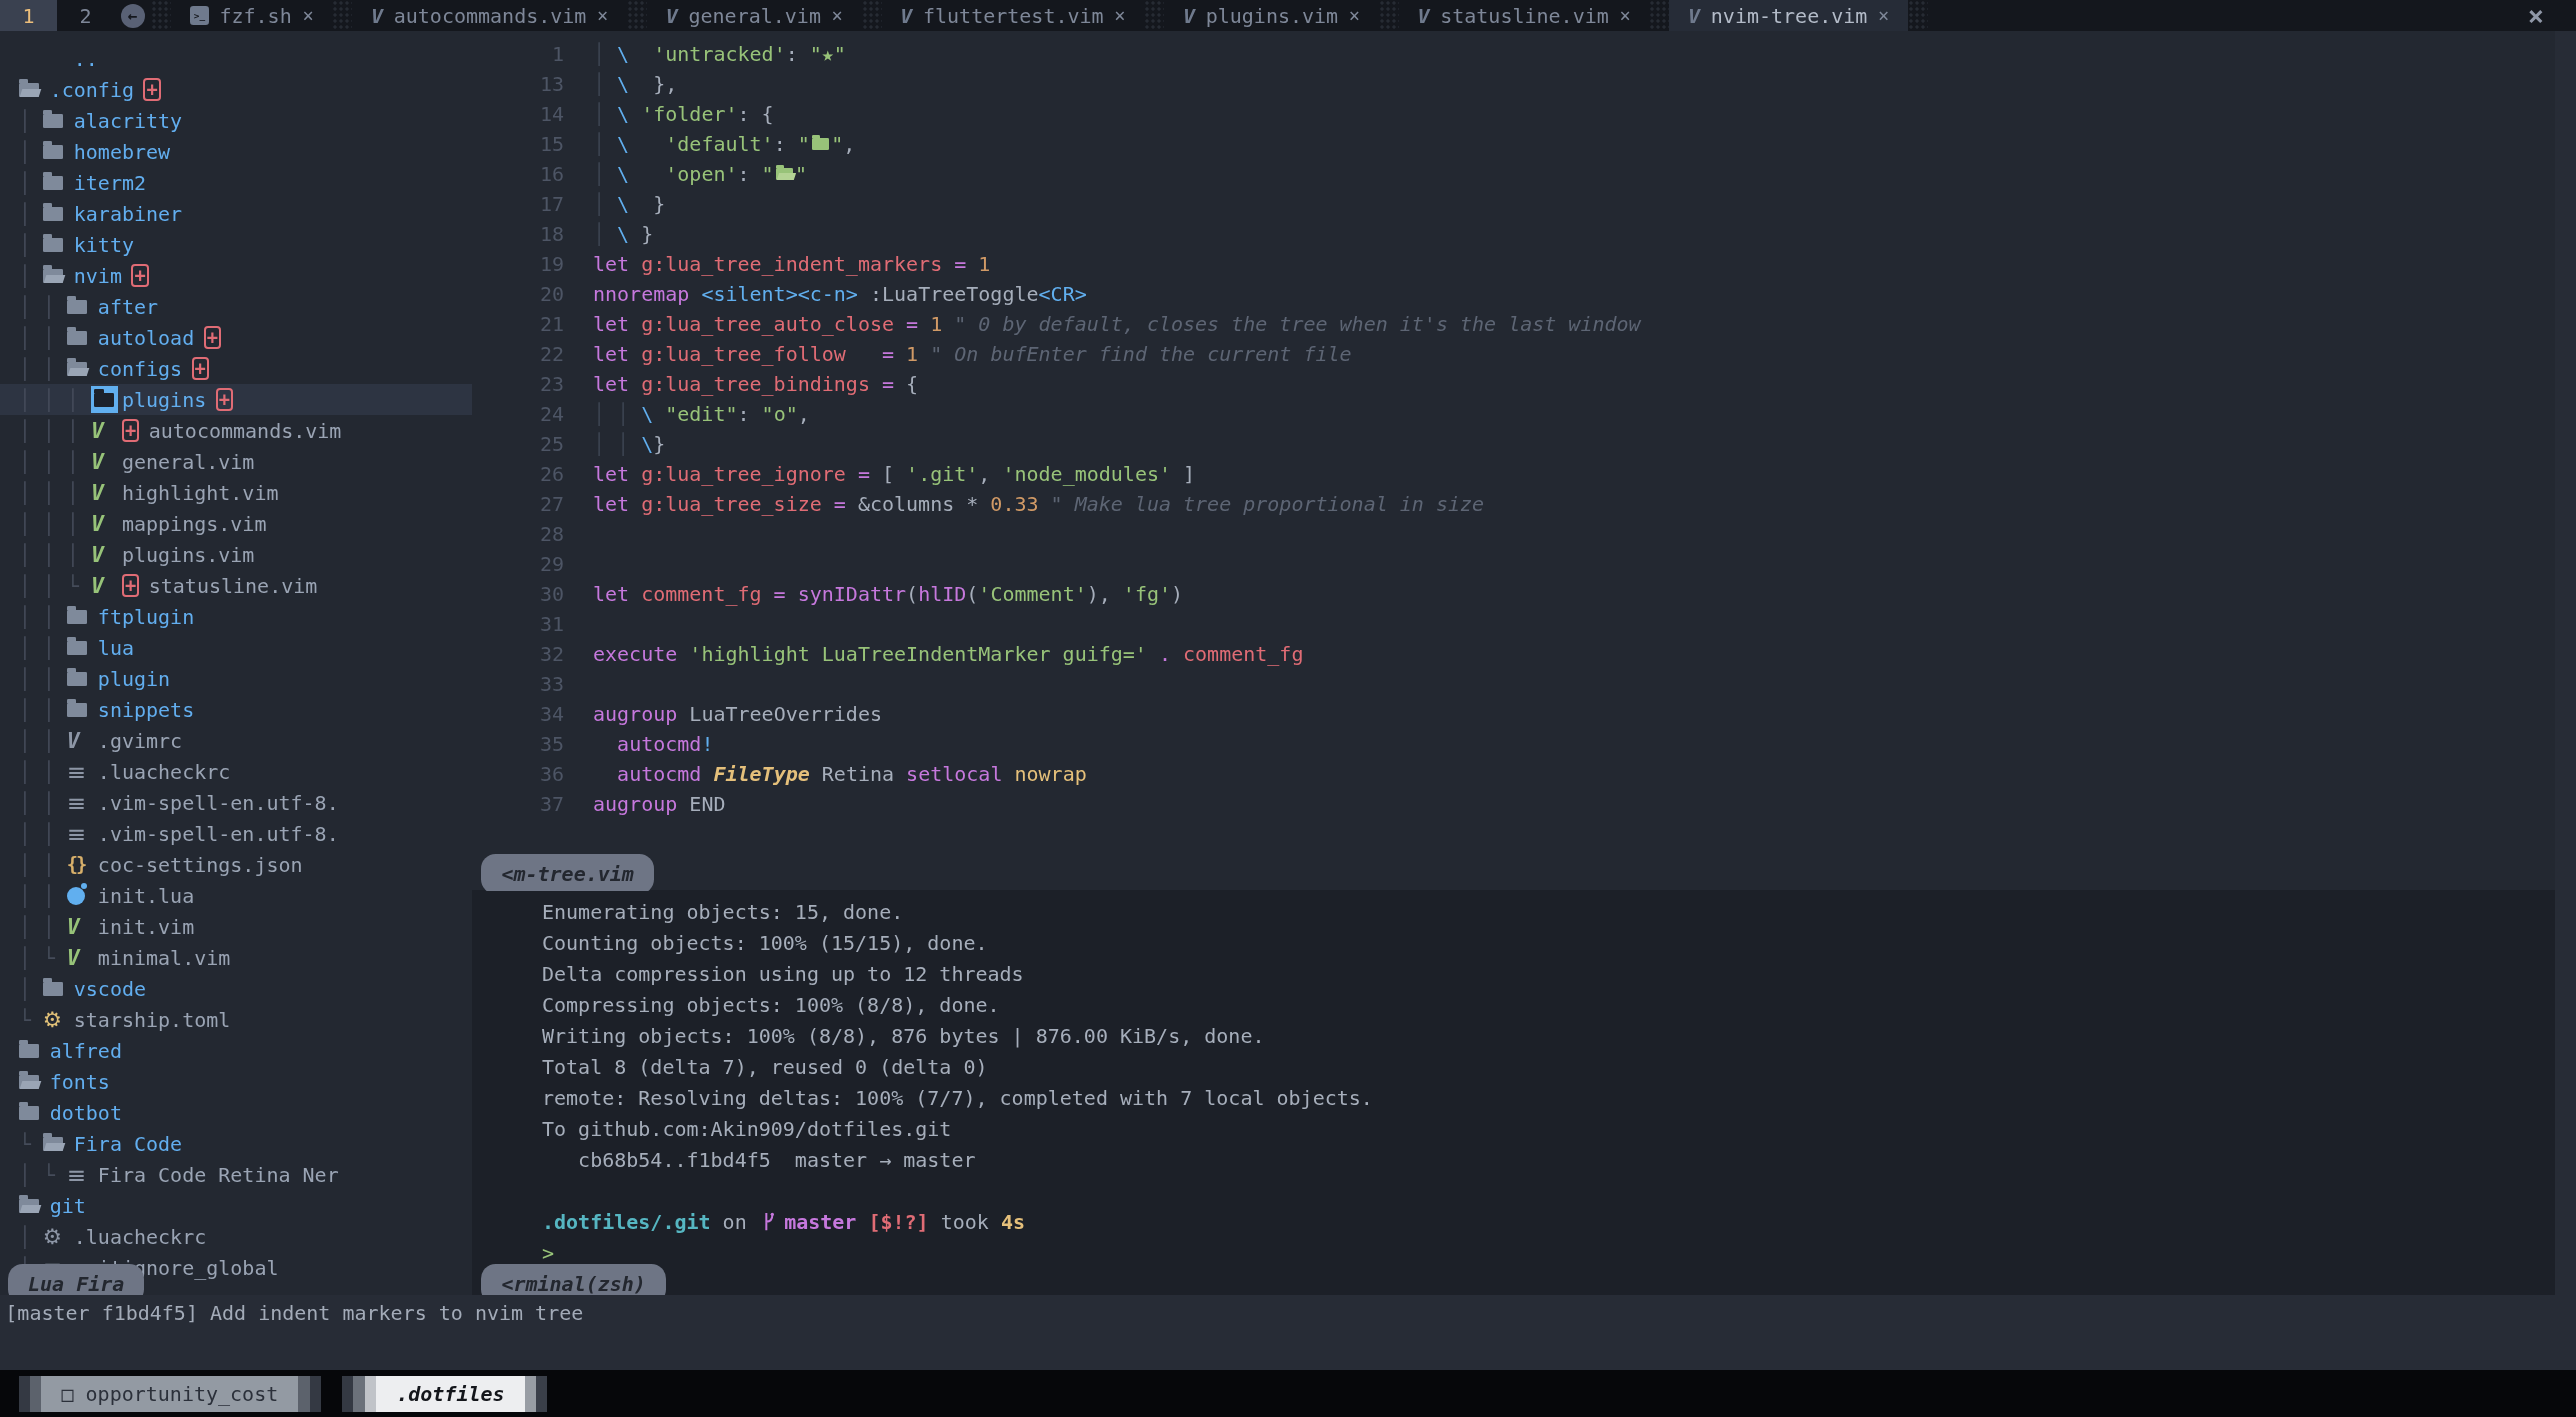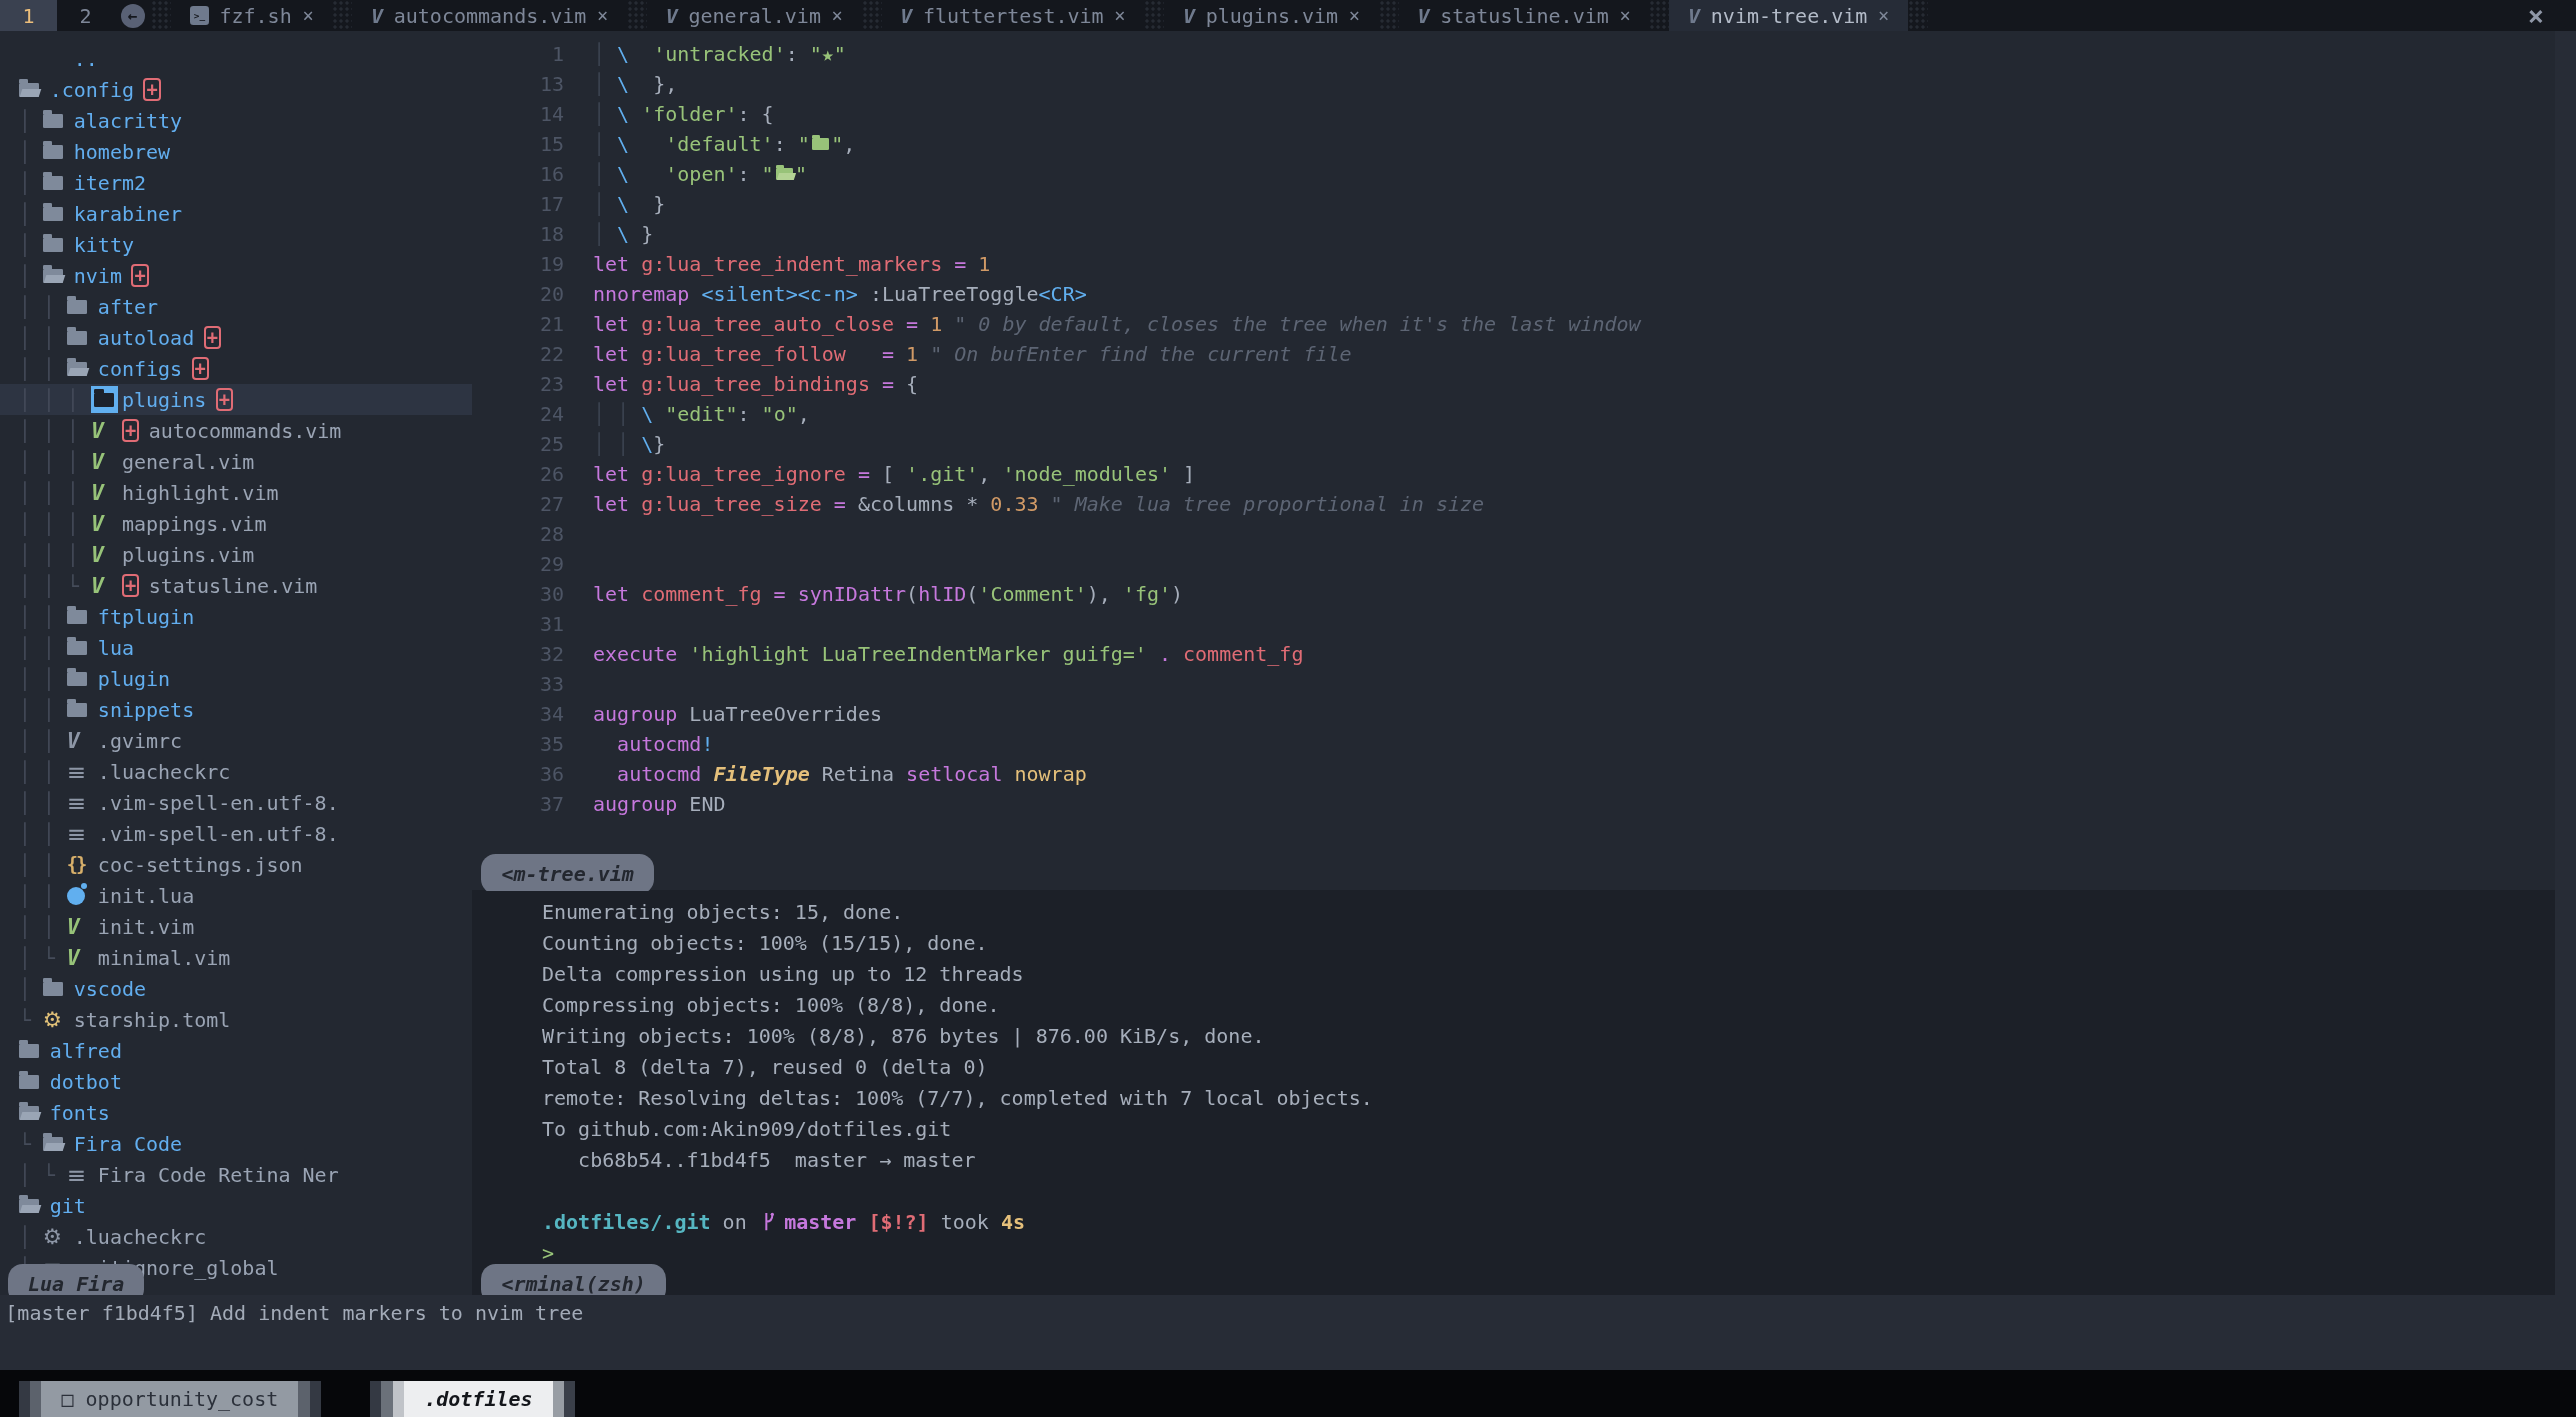--- a/index.html
+++ b/index.html
@@ -90,21 +90,21 @@
   
   .pill{position:absolute;font-size:20px;font-style:italic;font-weight:bold;color:#23272f;
         background:#6e7585;padding:8px 20px;border-radius:14.7px;z-index:5;white-space:pre;}
   .tree-pill{left:8px;bottom:-9.4px;}
   .editor-pill{left:9.4px;bottom:-2.7px;}
   .term-pill{left:9.4px;bottom:-9.4px;}
 
   
   .msgline{position:absolute;left:5.3px;top:1301px;font-size:20px;color:#a3abb8;white-space:pre;}
   .tmuxbar{position:absolute;left:0;right:0;bottom:0;height:47px;background:#06070a;
-           display:flex;align-items:flex-end;padding-left:18.7px;gap:49px;}
+           display:flex;align-items:center;padding-left:18.7px;gap:21px;}
   .twin{display:flex;align-items:stretch;height:36px;font-size:20px;}
   .twin .sg{width:11.4px;flex:none;}
   .twin .tlabel{display:flex;align-items:center;padding:0 20px;white-space:pre;}
   .twin.boldital .tlabel{font-weight:bold;font-style:italic;}
 </style>
 </head>
 <body>
 
 <div class="app">
 
@@ -187,22 +187,22 @@
         <div class="trow"><span class="tprefix">│ │ </span><span class="ticon"><span class="txticon">≡</span></span><span class="lbl-file">.luacheckrc</span></div>
         <div class="trow"><span class="tprefix">│ │ </span><span class="ticon"><span class="txticon">≡</span></span><span class="lbl-file">.vim-spell-en.utf-8.</span></div>
         <div class="trow"><span class="tprefix">│ │ </span><span class="ticon"><span class="txticon">≡</span></span><span class="lbl-file">.vim-spell-en.utf-8.</span></div>
         <div class="trow"><span class="tprefix">│ │ </span><span class="ticon"><span class="bracesicon">{}</span></span><span class="lbl-file">coc-settings.json</span></div>
         <div class="trow"><span class="tprefix">│ │ </span><span class="ticon"><span class="luaicon"></span></span><span class="lbl-file">init.lua</span></div>
         <div class="trow"><span class="tprefix">│ │ </span><span class="ticon"><span class="vimtree">V</span></span><span class="lbl-file">init.vim</span></div>
         <div class="trow"><span class="tprefix">│ └ </span><span class="ticon"><span class="vimtree">V</span></span><span class="lbl-file">minimal.vim</span></div>
         <div class="trow"><span class="tprefix">│ </span><span class="ticon"><span class="fold"></span></span><span class="lbl-folder">vscode</span></div>
         <div class="trow"><span class="tprefix">└ </span><span class="ticon"><span class="gearicon yellow">⚙</span></span><span class="lbl-file">starship.toml</span></div>
         <div class="trow"><span class="tprefix"></span><span class="ticon"><span class="fold"></span></span><span class="lbl-folder">alfred</span></div>
+        <div class="trow"><span class="tprefix"></span><span class="ticon"><span class="fold open"></span></span><span class="lbl-folder">fonts</span></div>
         <div class="trow"><span class="tprefix"></span><span class="ticon"><span class="fold"></span></span><span class="lbl-folder">dotbot</span></div>
-        <div class="trow"><span class="tprefix"></span><span class="ticon"><span class="fold open"></span></span><span class="lbl-folder">fonts</span></div>
         <div class="trow"><span class="tprefix">└ </span><span class="ticon"><span class="fold open"></span></span><span class="lbl-folder">Fira Code</span></div>
         <div class="trow"><span class="tprefix">│ └ </span><span class="ticon"><span class="txticon">≡</span></span><span class="lbl-file">Fira Code Retina Ner</span></div>
         <div class="trow"><span class="tprefix"></span><span class="ticon"><span class="fold open"></span></span><span class="lbl-folder">git</span></div>
         <div class="trow"><span class="tprefix">│ </span><span class="ticon"><span class="gearicon gray">⚙</span></span><span class="lbl-file">.luacheckrc</span></div>
         <div class="trow"><span class="tprefix">│ </span><span class="ticon"><span class="txticon">≡</span></span><span class="lbl-file">.gitignore_global</span></div>
       </div>
     <span class="pill tree-pill">Lua Fira</span>
   </div>
 
   <div class="editor-pane">

